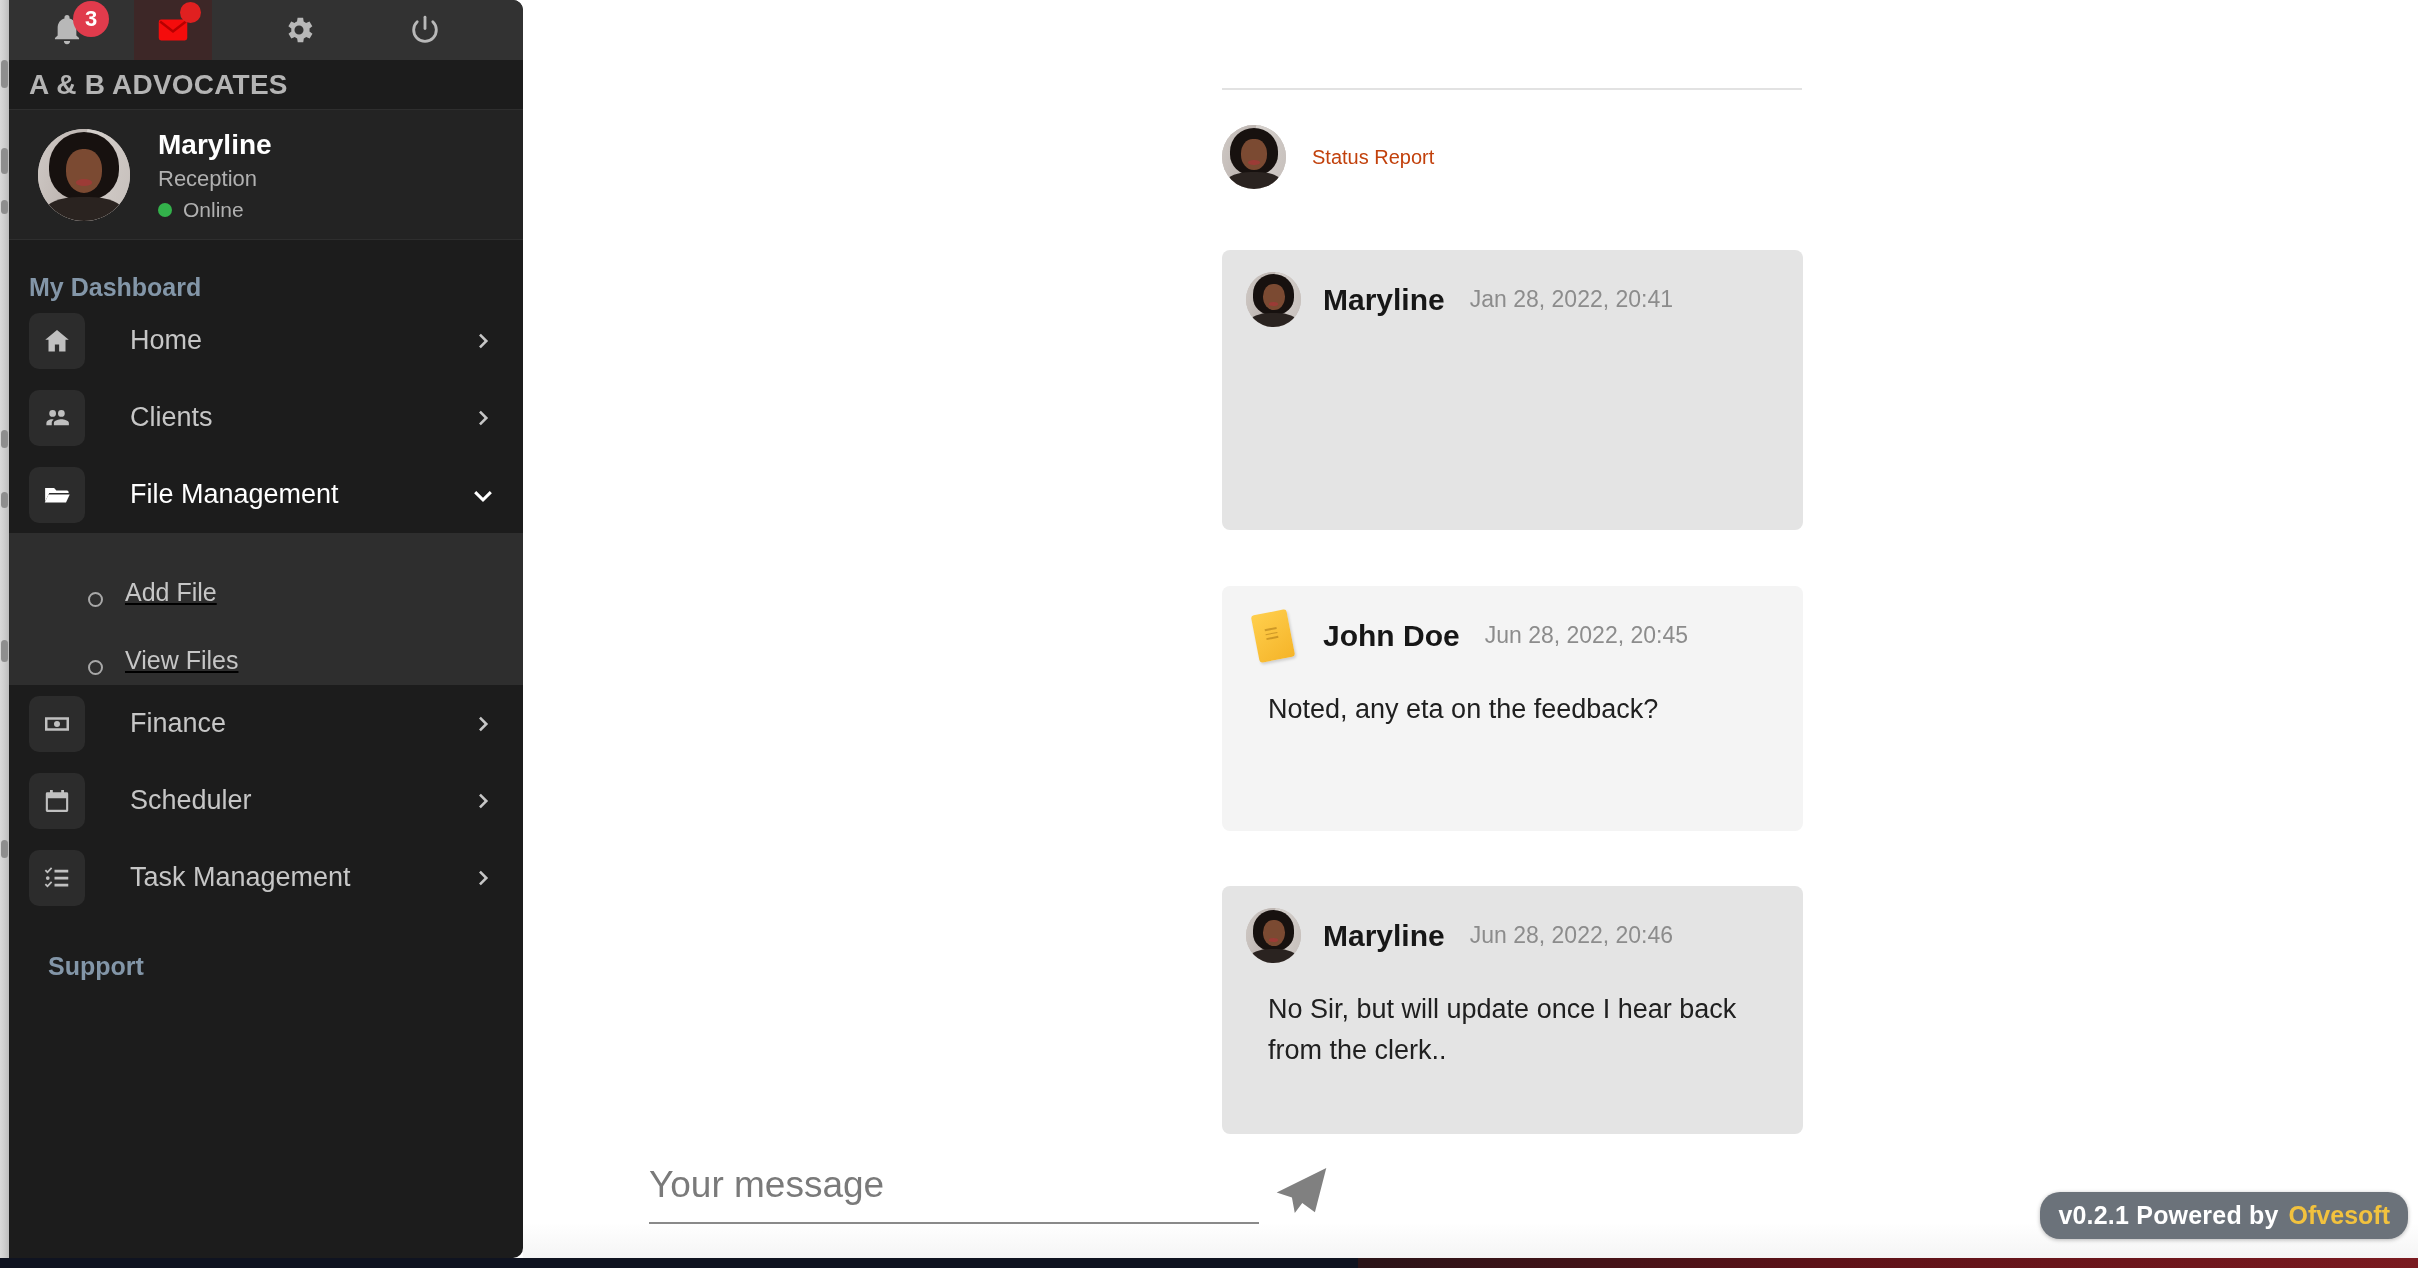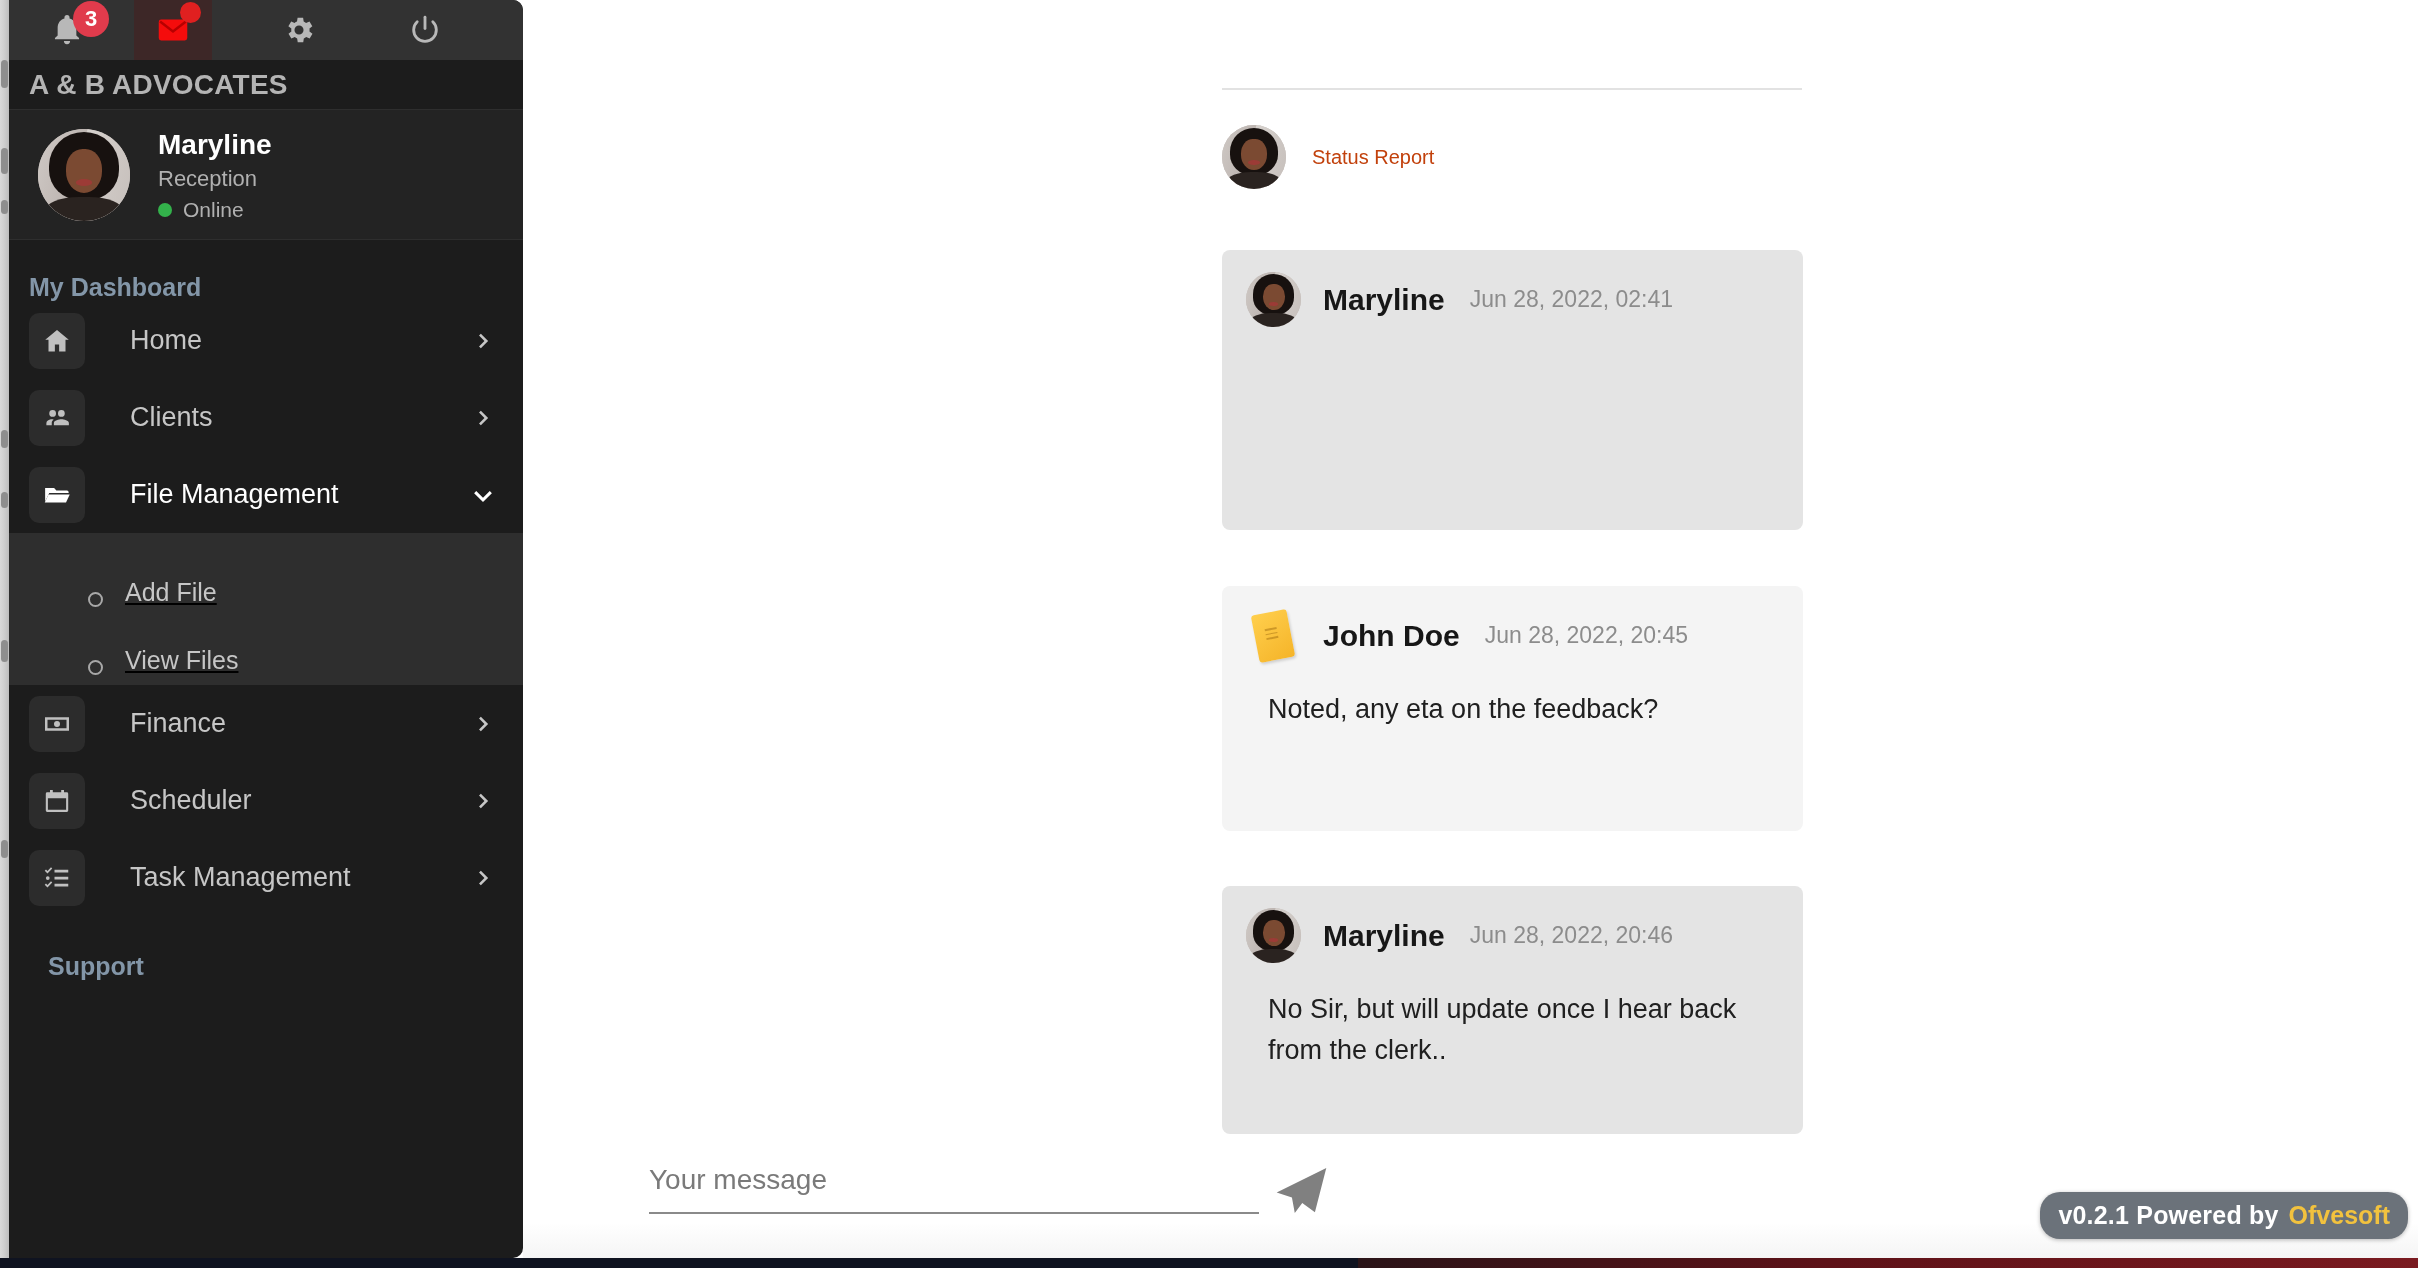--- a/index.html
+++ b/index.html
@@ -264,21 +264,21 @@
   .composer-field {
     position: absolute; left: 126px; top: 16px;
     width: 610px;
   }
   .composer-input {
     width: 100%;
     border: none;
     outline: none;
     background: transparent;
     font-family: "Liberation Sans", sans-serif;
-    font-size: 28px;
+    font-size: 37px;
     color: #3a3a3a;
     padding: 0 0 16px 0;
     border-bottom: 2px solid #8a8a8a;
   }
   .composer-input::placeholder { color: #7a7a7a; }
   .send-btn {
     position: absolute; left: 742px; top: 6px;
     width: 74px; height: 74px;
     display: flex; align-items: center; justify-content: center;
     cursor: pointer;
@@ -543,21 +543,21 @@
       <div class="bubble-head">
         <div class="avatar-sm">
           <div class="portrait">
               <div class="hair"></div>
               <div class="face"></div>
               <div class="lip"></div>
               <div class="body"></div>
             </div>
         </div>
         <div class="bubble-sender">Maryline</div>
-        <div class="bubble-time">Jun 28, 2022, 02:41</div>
+        <div class="bubble-time">Jan 28, 2022, 20:41</div>
       </div>
     </div>
 
     <div class="bubble b2">
       <div class="bubble-head">
         <div class="note-avatar">
           <div class="card"></div>
           <div class="scribble">
               <span></span>
               <span></span>

